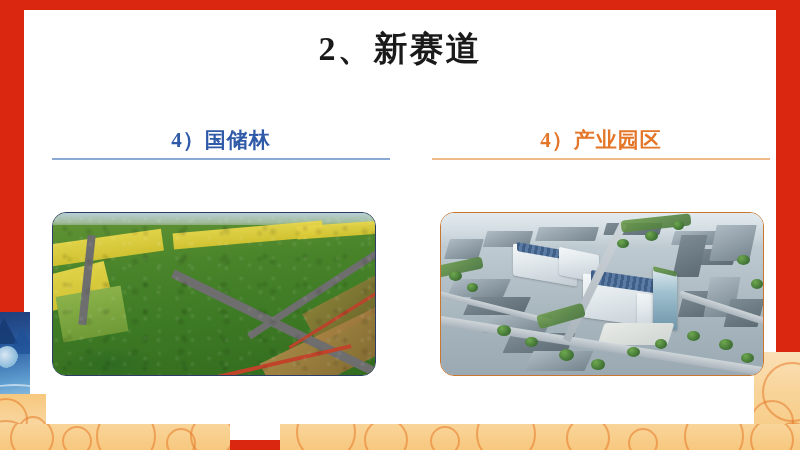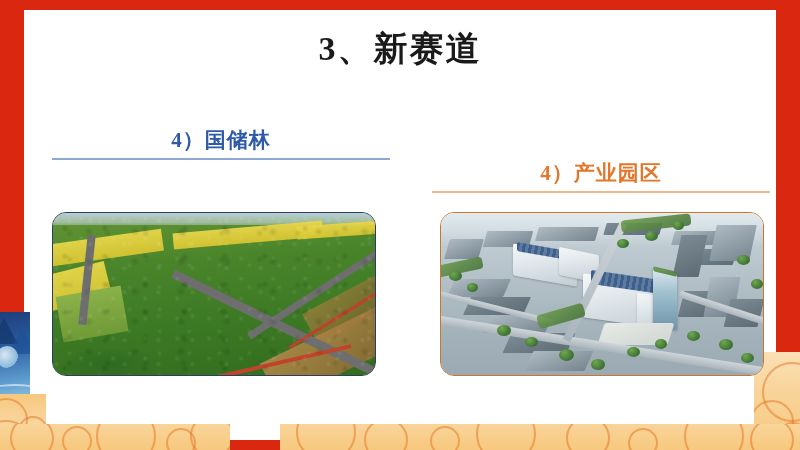--- a/index.html
+++ b/index.html
@@ -140,21 +140,21 @@
     font-weight: bold;
     font-size: 34px;
     letter-spacing: 2px;
     color: #1a1a1a;
     white-space: nowrap;
   }
 
   
   .col { position: absolute; }
   .col-left  { left: 52px;  top: 126px; width: 338px; }
-  .col-right { left: 432px; top: 126px; width: 338px; margin-top: 33px; }
+  .col-right { left: 432px; top: 126px; width: 338px; }
 
   .sub-heading {
     font-family: "Liberation Serif", "DejaVu Serif", serif;
     font-weight: bold;
     font-size: 21px;
     letter-spacing: 1px;
     text-align: center;
     white-space: nowrap;
     padding-bottom: 4px;
   }
@@ -346,21 +346,21 @@
     <div class="swirl s-c" style="left:16px;  top:-22px;"></div>
     <div class="swirl s-a" style="left:84px;  top:-6px;"></div>
     <div class="swirl s-b" style="left:150px; top:2px;"></div>
     <div class="swirl s-c" style="left:196px; top:-20px;"></div>
     <div class="swirl s-a" style="left:286px; top:-8px;"></div>
     <div class="swirl s-b" style="left:348px; top:4px;"></div>
     <div class="swirl s-c" style="left:404px; top:-18px;"></div>
     <div class="swirl s-a" style="left:470px; top:-6px;"></div>
   </div>
 
-  <div class="title">3、新赛道</div>
+  <div class="title">2、新赛道</div>
 
   <div class="col col-left">
     <div class="sub-heading blue">4）国储林</div>
     <div class="rule blue"></div>
   </div>
 
   <div class="photo photo-left">
     <div class="forest">
       <div class="sky"></div>
       <div class="canopy"></div>

